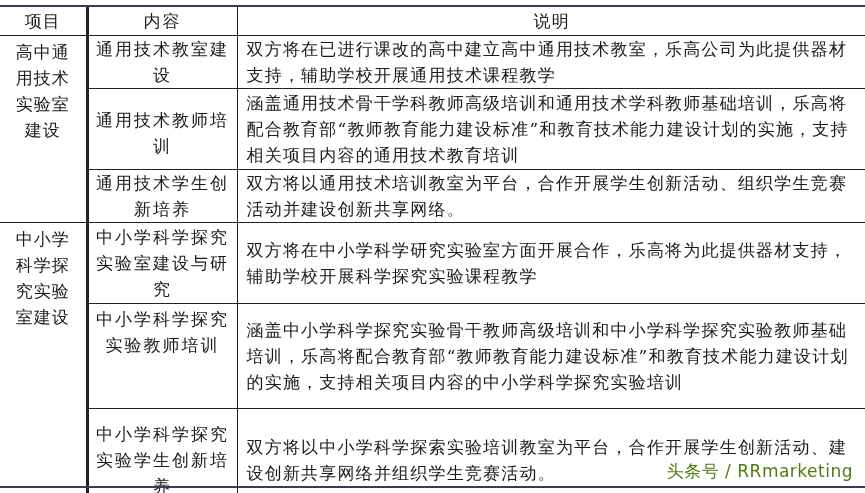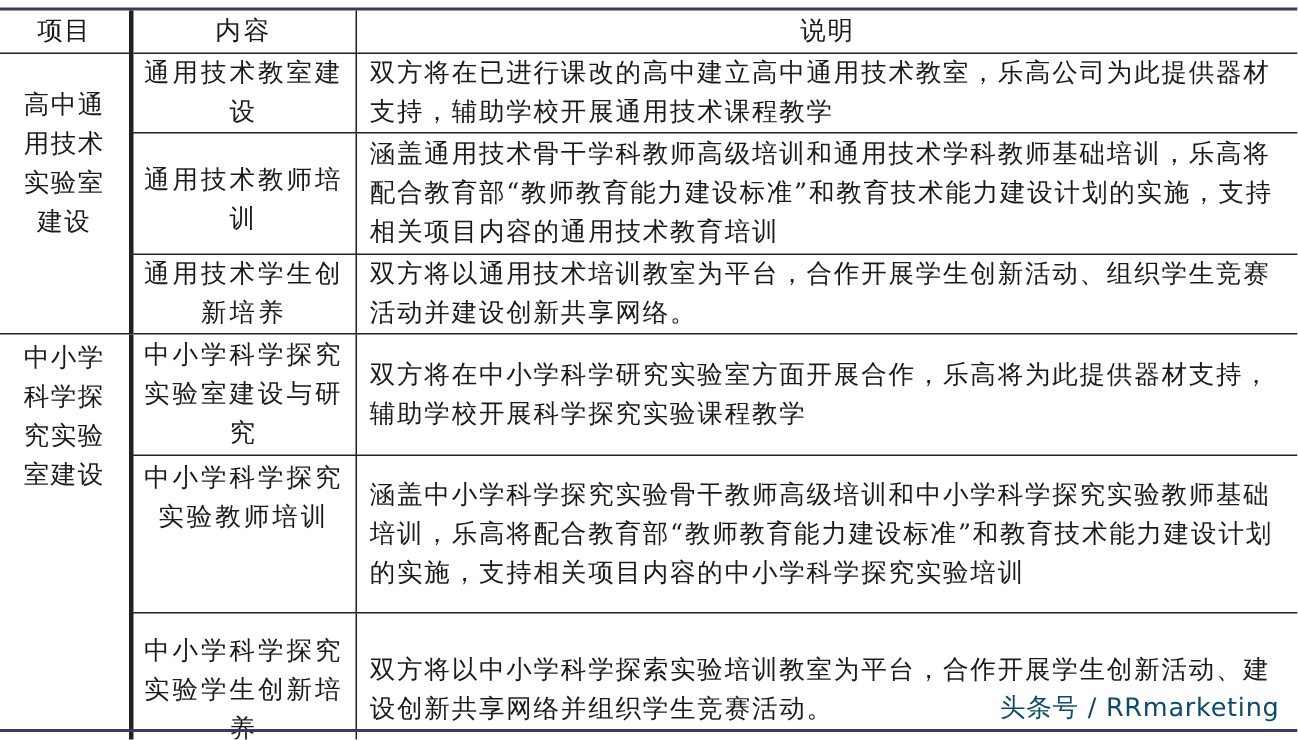--- a/index.html
+++ b/index.html
@@ -11,21 +11,21 @@
   td, th { border: 1px solid #222; font-weight: normal; font-size: 17px; line-height: 26px; padding: 0; vertical-align: middle; }
   tr > *:first-child { border-left: none; }
   tr > *:last-child { border-right: none; }
   thead tr > * { border-top: none; }
   tbody tr:last-child > * { border-bottom: none; }
   .c1 { width: 87px; text-align: center; border-right: 3px solid #222 !important; letter-spacing: 1px; }
   .c2 { width: 150px; text-align: center; letter-spacing: 2px; padding: 0 4px; margin-left: 12px; }
   .c3 { text-align: left; padding: 0 8px 0 9px; letter-spacing: 1.2px; }
   th { height: 28px; }
   .item-cell { vertical-align: top; padding-top: 1px; }
-  .watermark { position: absolute; right: 12px; top: 460px; font-family: "DejaVu Sans", sans-serif; font-size: 17px; color: #0c4a6e; letter-spacing: 0.5px; }
+  .watermark { position: absolute; right: 12px; top: 460px; font-family: "DejaVu Sans", sans-serif; font-size: 17px; color: #4d7c0f; letter-spacing: 0.5px; }
 </style>
 </head>
 <body>
 
 <div class="topline"></div>
 
 <table>
   <colgroup>
     <col style="width:87px">
     <col style="width:150px">
@@ -35,21 +35,21 @@
     <tr>
       <th class="c1">项目</th>
       <th class="c2">内容</th>
       <th class="c3" style="text-align:center">说明</th>
     </tr>
   </thead>
   <tbody>
 
     <tr style="height:53px">
       <td class="c1 item-cell" rowspan="3" style="padding-top:3px">
-        <div style="width:66px;margin:18px auto;word-break:break-all;">高中通用技术实验室建设</div>
+        <div style="width:66px;margin:0 auto;word-break:break-all;">高中通用技术实验室建设</div>
       </td>
       <td class="c2">通用技术教室建设</td>
       <td class="c3">双方将在已进行课改的高中建立高中通用技术教室，乐高公司为此提供器材支持，辅助学校开展通用技术课程教学</td>
     </tr>
     <tr style="height:81px">
       <td class="c2" style="vertical-align:top;padding-top:18px">通用技术教师培训</td>
       <td class="c3">涵盖通用技术骨干学科教师高级培训和通用技术学科教师基础培训，乐高将配合教育部“教师教育能力建设标准”和教育技术能力建设计划的实施，支持相关项目内容的通用技术教育培训</td>
     </tr>
     <tr style="height:52px">
       <td class="c2">通用技术学生创新培养</td>

